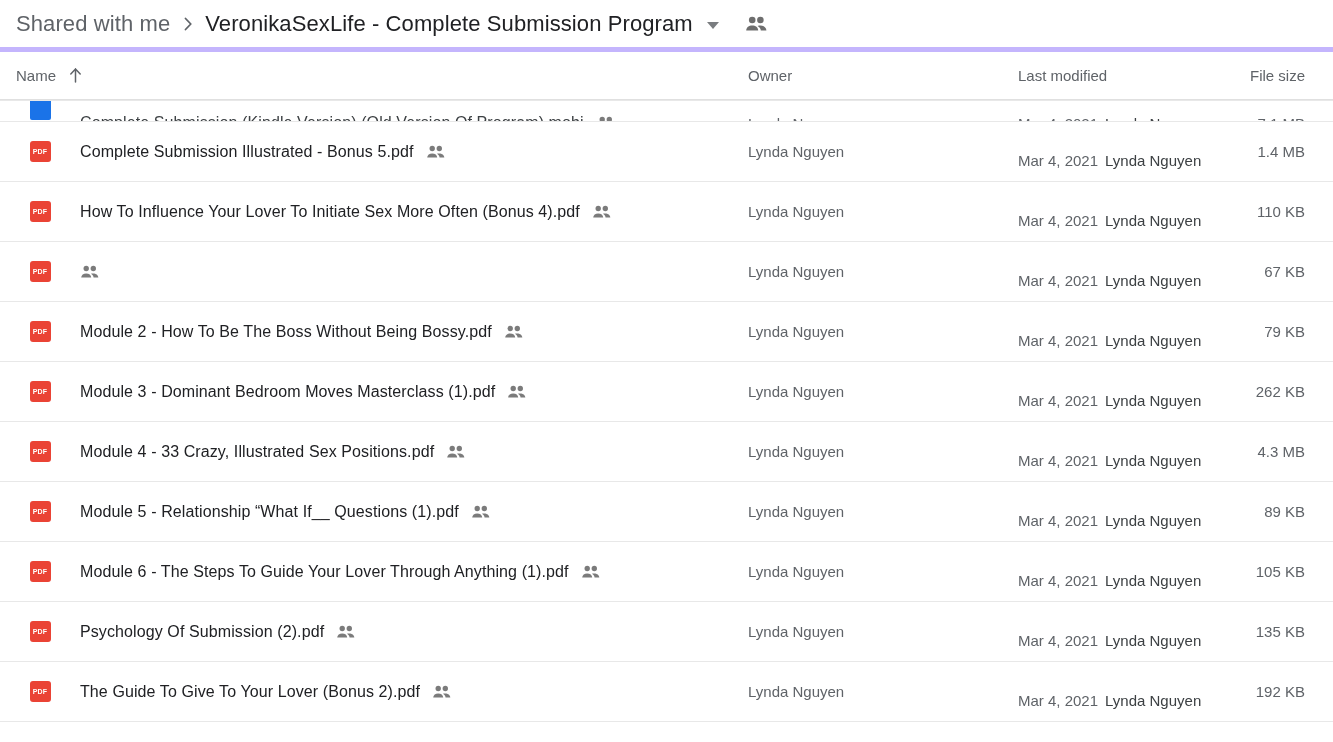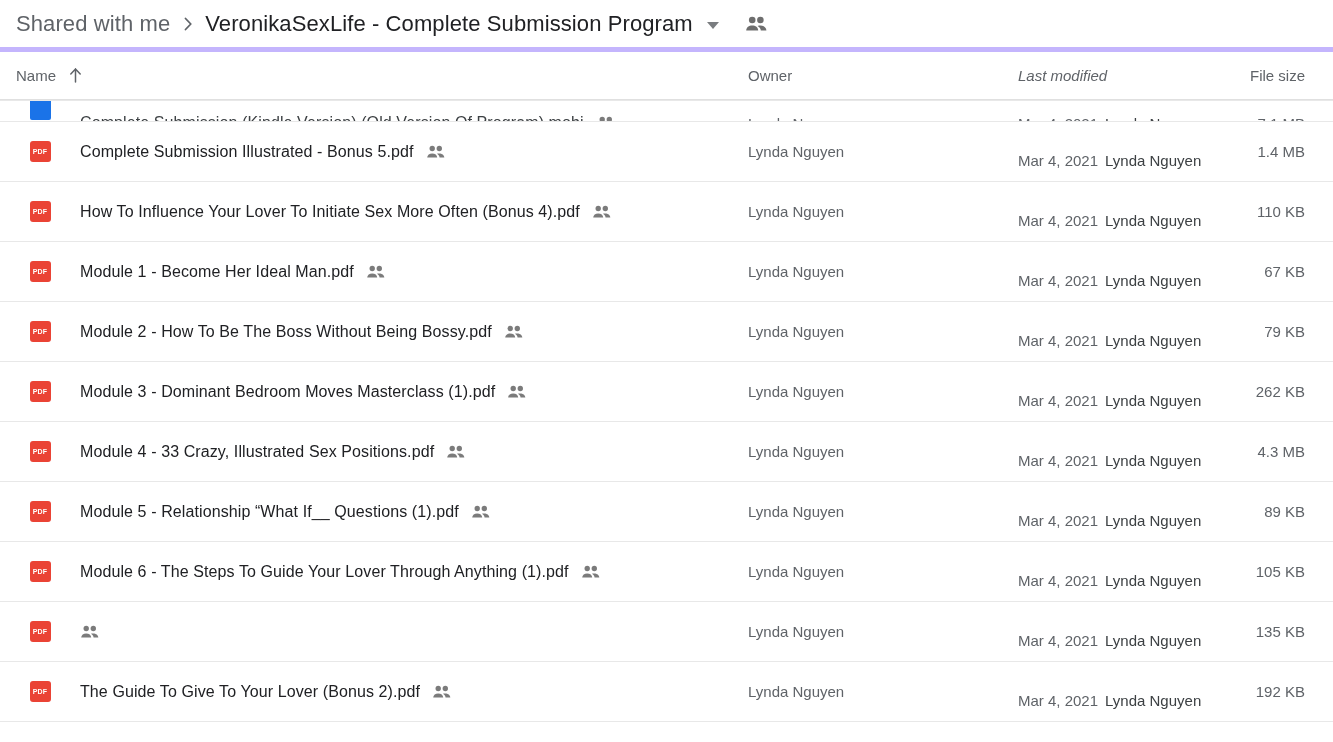--- a/index.html
+++ b/index.html
@@ -65,21 +65,21 @@
   }
   .col-head .ch {
     font-size: 15px;
     color: #5f6368;
     white-space: nowrap;
   }
   .ch-name { display: flex; align-items: flex-start; gap: 12px; cursor: pointer; }
   .sort-arrow { display: block; }
 
   .ch-owner { position: absolute; left: 748px; text-align: center; }
-  .ch-modified { position: absolute; left: 1018px; font-style: italic; }
+  .ch-modified { position: absolute; left: 1018px; }
   .ch-size { position: absolute; right: 28px; }
 
   
   .list { position: relative; }
   .row {
     display: flex;
     align-items: center;
     height: 60px;
     border-bottom: 1px solid #e8e8e8;
     position: relative;
@@ -262,21 +262,20 @@
      <span class="mod-cell">
        <span class="mod-date">Mar 4, 2021</span><span class="mod-by">Lynda Nguyen</span>
      </span>
      <span class="size-cell">110 KB</span>
     </div>
     <div class="row">
       <span class="icon-wrap">
          <span class="pdf-ico">PDF</span>
        </span>
       <span class="name-cell">
-       <span class="fname">Module 1 - Become Her Ideal Man.pdf</span>
        <span>
           <svg class="people-ico" width="19" height="14" viewBox="0 0 22 16" aria-hidden="true">
   <circle cx="7.2" cy="4" r="3.1" fill="#7b7b7b"></circle>
   <circle cx="15.4" cy="4" r="3.1" fill="#7b7b7b"></circle>
   <path d="M1.4 14.4 c0-3 2.6-4.8 5.8-4.8 s5.8 1.8 5.8 4.8 z" fill="#7b7b7b"></path>
   <path d="M12.6 9.9 c.9-.2 1.8-.3 2.7-.3 3.2 0 5.9 1.8 5.9 4.8 h-5.5 c0-1.8-1.2-3.5-3.1-4.5z" fill="#7b7b7b"></path>
 </svg>
         </span>
      </span>
      <span class="owner-cell">Lynda Nguyen</span>
@@ -388,20 +387,21 @@
      <span class="mod-cell">
        <span class="mod-date">Mar 4, 2021</span><span class="mod-by">Lynda Nguyen</span>
      </span>
      <span class="size-cell">105 KB</span>
     </div>
     <div class="row">
       <span class="icon-wrap">
          <span class="pdf-ico">PDF</span>
        </span>
       <span class="name-cell">
+       <span class="fname">Psychology Of Submission (2).pdf</span>
        <span>
           <svg class="people-ico" width="19" height="14" viewBox="0 0 22 16" aria-hidden="true">
   <circle cx="7.2" cy="4" r="3.1" fill="#7b7b7b"></circle>
   <circle cx="15.4" cy="4" r="3.1" fill="#7b7b7b"></circle>
   <path d="M1.4 14.4 c0-3 2.6-4.8 5.8-4.8 s5.8 1.8 5.8 4.8 z" fill="#7b7b7b"></path>
   <path d="M12.6 9.9 c.9-.2 1.8-.3 2.7-.3 3.2 0 5.9 1.8 5.9 4.8 h-5.5 c0-1.8-1.2-3.5-3.1-4.5z" fill="#7b7b7b"></path>
 </svg>
         </span>
      </span>
      <span class="owner-cell">Lynda Nguyen</span>

